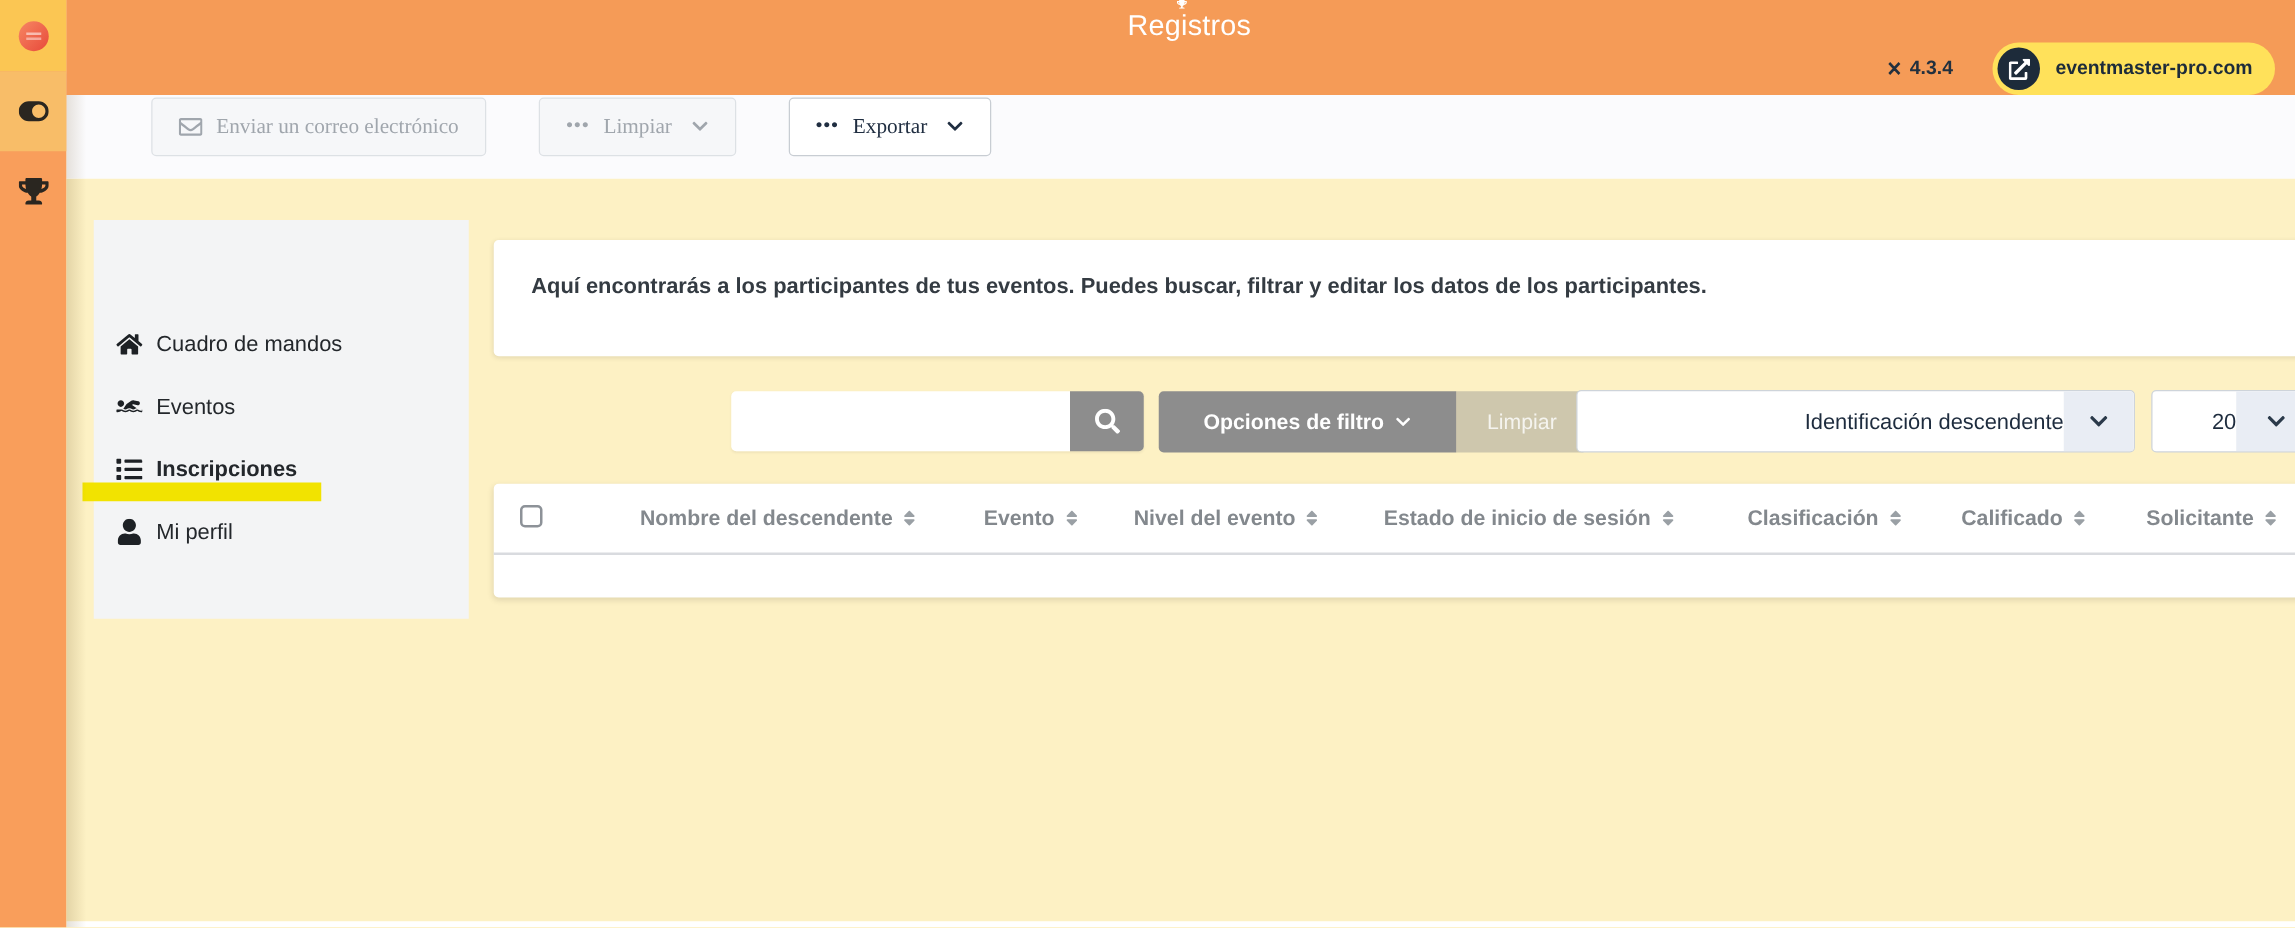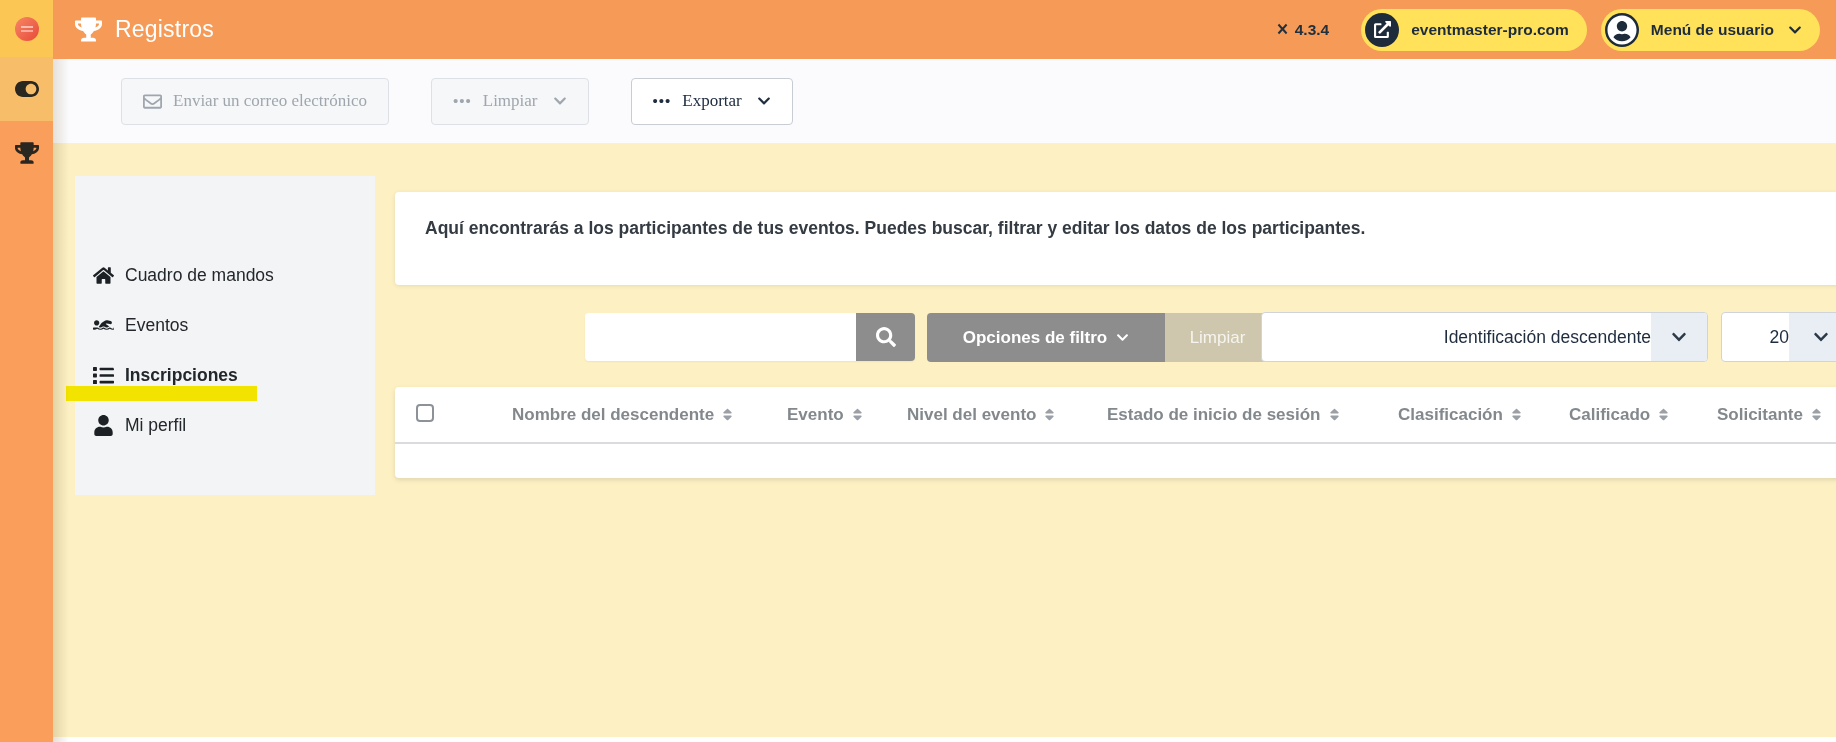--- a/index.html
+++ b/index.html
@@ -11,22 +11,22 @@
   .strip-logo { height:57px; background:#fbc653; display:flex; align-items:center; justify-content:center; }
   .logo-circle { width:24px; height:24px; border-radius:50%;
                  background:linear-gradient(135deg,#f5815f 10%,#e94f3e 90%); position:relative; }
   .logo-circle::after { content:""; position:absolute; left:6px; top:9px; width:12px; height:2px;
                         background:rgba(255,255,255,.55); box-shadow:0 4px 0 rgba(255,255,255,.45); }
   .strip-btn { height:64px; display:flex; align-items:center; justify-content:center; color:#2a2620; }
   .strip-btn.toggle { background:#f8bd68; }
   .strip-btn svg { width:24px; height:24px; fill:#2a2620; }
 
   
-  .header { position:absolute; left:53px; top:0; right:0; height:59px; background:#f59b57;
-            display:flex; align-items:center; padding:0 8px 0 22px; z-index:4; }
+  .header { position:absolute; left:53px; top:0; right:0; height:76px; background:#f59b57;
+            display:flex; align-items:center; padding:0 8px 0 22px; z-index:4;flex-direction:column; }
   .header .app-trophy { width:27px; height:27px; fill:#ffffff; margin-right:13px; }
   .header-title { color:#ffffff; font-size:23px; font-weight:500; letter-spacing:.2px; }
   .header-right { margin-left:auto; display:flex; align-items:center; }
   .version { display:flex; align-items:center; gap:6px; color:#22303e; font-size:15.5px; font-weight:600; margin-right:32px; }
   .joomla-glyph { font-size:15px; font-weight:700; transform:scaleY(1.1); }
   .pill { height:42px; background:#ffe15a; border-radius:21px; display:flex; align-items:center;
           padding:0 18px 0 4px; gap:12px; border:none; cursor:pointer; margin-right:14px;
           font-family:"Liberation Sans", sans-serif; }
   .pill:last-child { margin-right:8px; }
   .pill .circ { width:34px; height:34px; border-radius:50%; background:#1d2b3a; display:flex;
@@ -143,31 +143,20 @@
       <span>4.3.4</span>
     </div>
     <button class="pill">
       <span class="circ">
         <svg viewBox="0 0 512 512">
             <path d="M432,320H400a16,16,0,0,0-16,16V448H64V128H208a16,16,0,0,0,16-16V80a16,16,0,0,0-16-16H48A48,48,0,0,0,0,112V464a48,48,0,0,0,48,48H400a48,48,0,0,0,48-48V336A16,16,0,0,0,432,320ZM488,0h-128c-21.37,0-32.05,25.91-17,41l35.73,35.73L135,320.37a24,24,0,0,0,0,34L157.67,377a24,24,0,0,0,34,0L435.28,133.32,471,169c15,15,41,4.5,41-17V24A24,24,0,0,0,488,0Z"></path>
           </svg>
       </span>
       <span class="pill-label">eventmaster-pro.com</span>
     </button>
-    <button class="pill">
-      <span class="circ">
-        <svg class="big" viewBox="0 0 496 512">
-            <path d="M248 8C111 8 0 119 0 256s111 248 248 248 248-111 248-248S385 8 248 8zm0 96c48.6 0 88 39.4 88 88s-39.4 88-88 88-88-39.4-88-88 39.4-88 88-88zm0 344c-58.7 0-111.3-26.6-146.5-68.2 18.8-35.4 55.6-59.8 98.5-59.8 2.4 0 4.8.4 7.1 1.1 13 4.2 26.6 6.9 40.9 6.9 14.3 0 28-2.7 40.9-6.9 2.3-.7 4.7-1.1 7.1-1.1 42.9 0 79.7 24.4 98.5 59.8C359.3 421.4 306.7 448 248 448z"></path>
-          </svg>
-      </span>
-      <span class="pill-label">Menú de usuario</span>
-      <svg class="chev" viewBox="0 0 448 512">
-          <path d="M207.029 381.476L12.686 187.132c-9.373-9.373-9.373-24.569 0-33.941l22.667-22.667c9.357-9.357 24.522-9.375 33.901-.04L224 284.505l154.745-154.021c9.379-9.335 24.544-9.317 33.901.04l22.667 22.667c9.373 9.373 9.373 24.569 0 33.941L240.971 381.476c-9.373 9.372-24.569 9.372-33.942 0z"></path>
-        </svg>
-    </button>
   </div>
 </div>
 
 <div class="toolbar">
   <button class="tbtn disabled">
     <svg class="env" viewBox="0 0 512 512">
         <path d="M464 64H48C21.49 64 0 85.49 0 112v288c0 26.51 21.49 48 48 48h416c26.51 0 48-21.49 48-48V112c0-26.51-21.49-48-48-48zm0 48v40.805c-22.422 18.259-58.168 46.651-134.587 106.49-16.841 13.247-50.201 45.072-73.413 44.701-23.208.375-56.579-31.459-73.413-44.701C106.18 199.465 70.425 171.067 48 152.805V112h416zM48 400V214.398c22.914 18.251 55.409 43.862 104.938 82.646 21.857 17.205 60.134 55.186 103.062 54.955 42.717.231 80.509-37.199 103.053-54.947 49.528-38.783 82.032-64.401 104.947-82.653V400H48z"></path>
       </svg>
     <span>Enviar un correo electrónico</span>
   </button>

